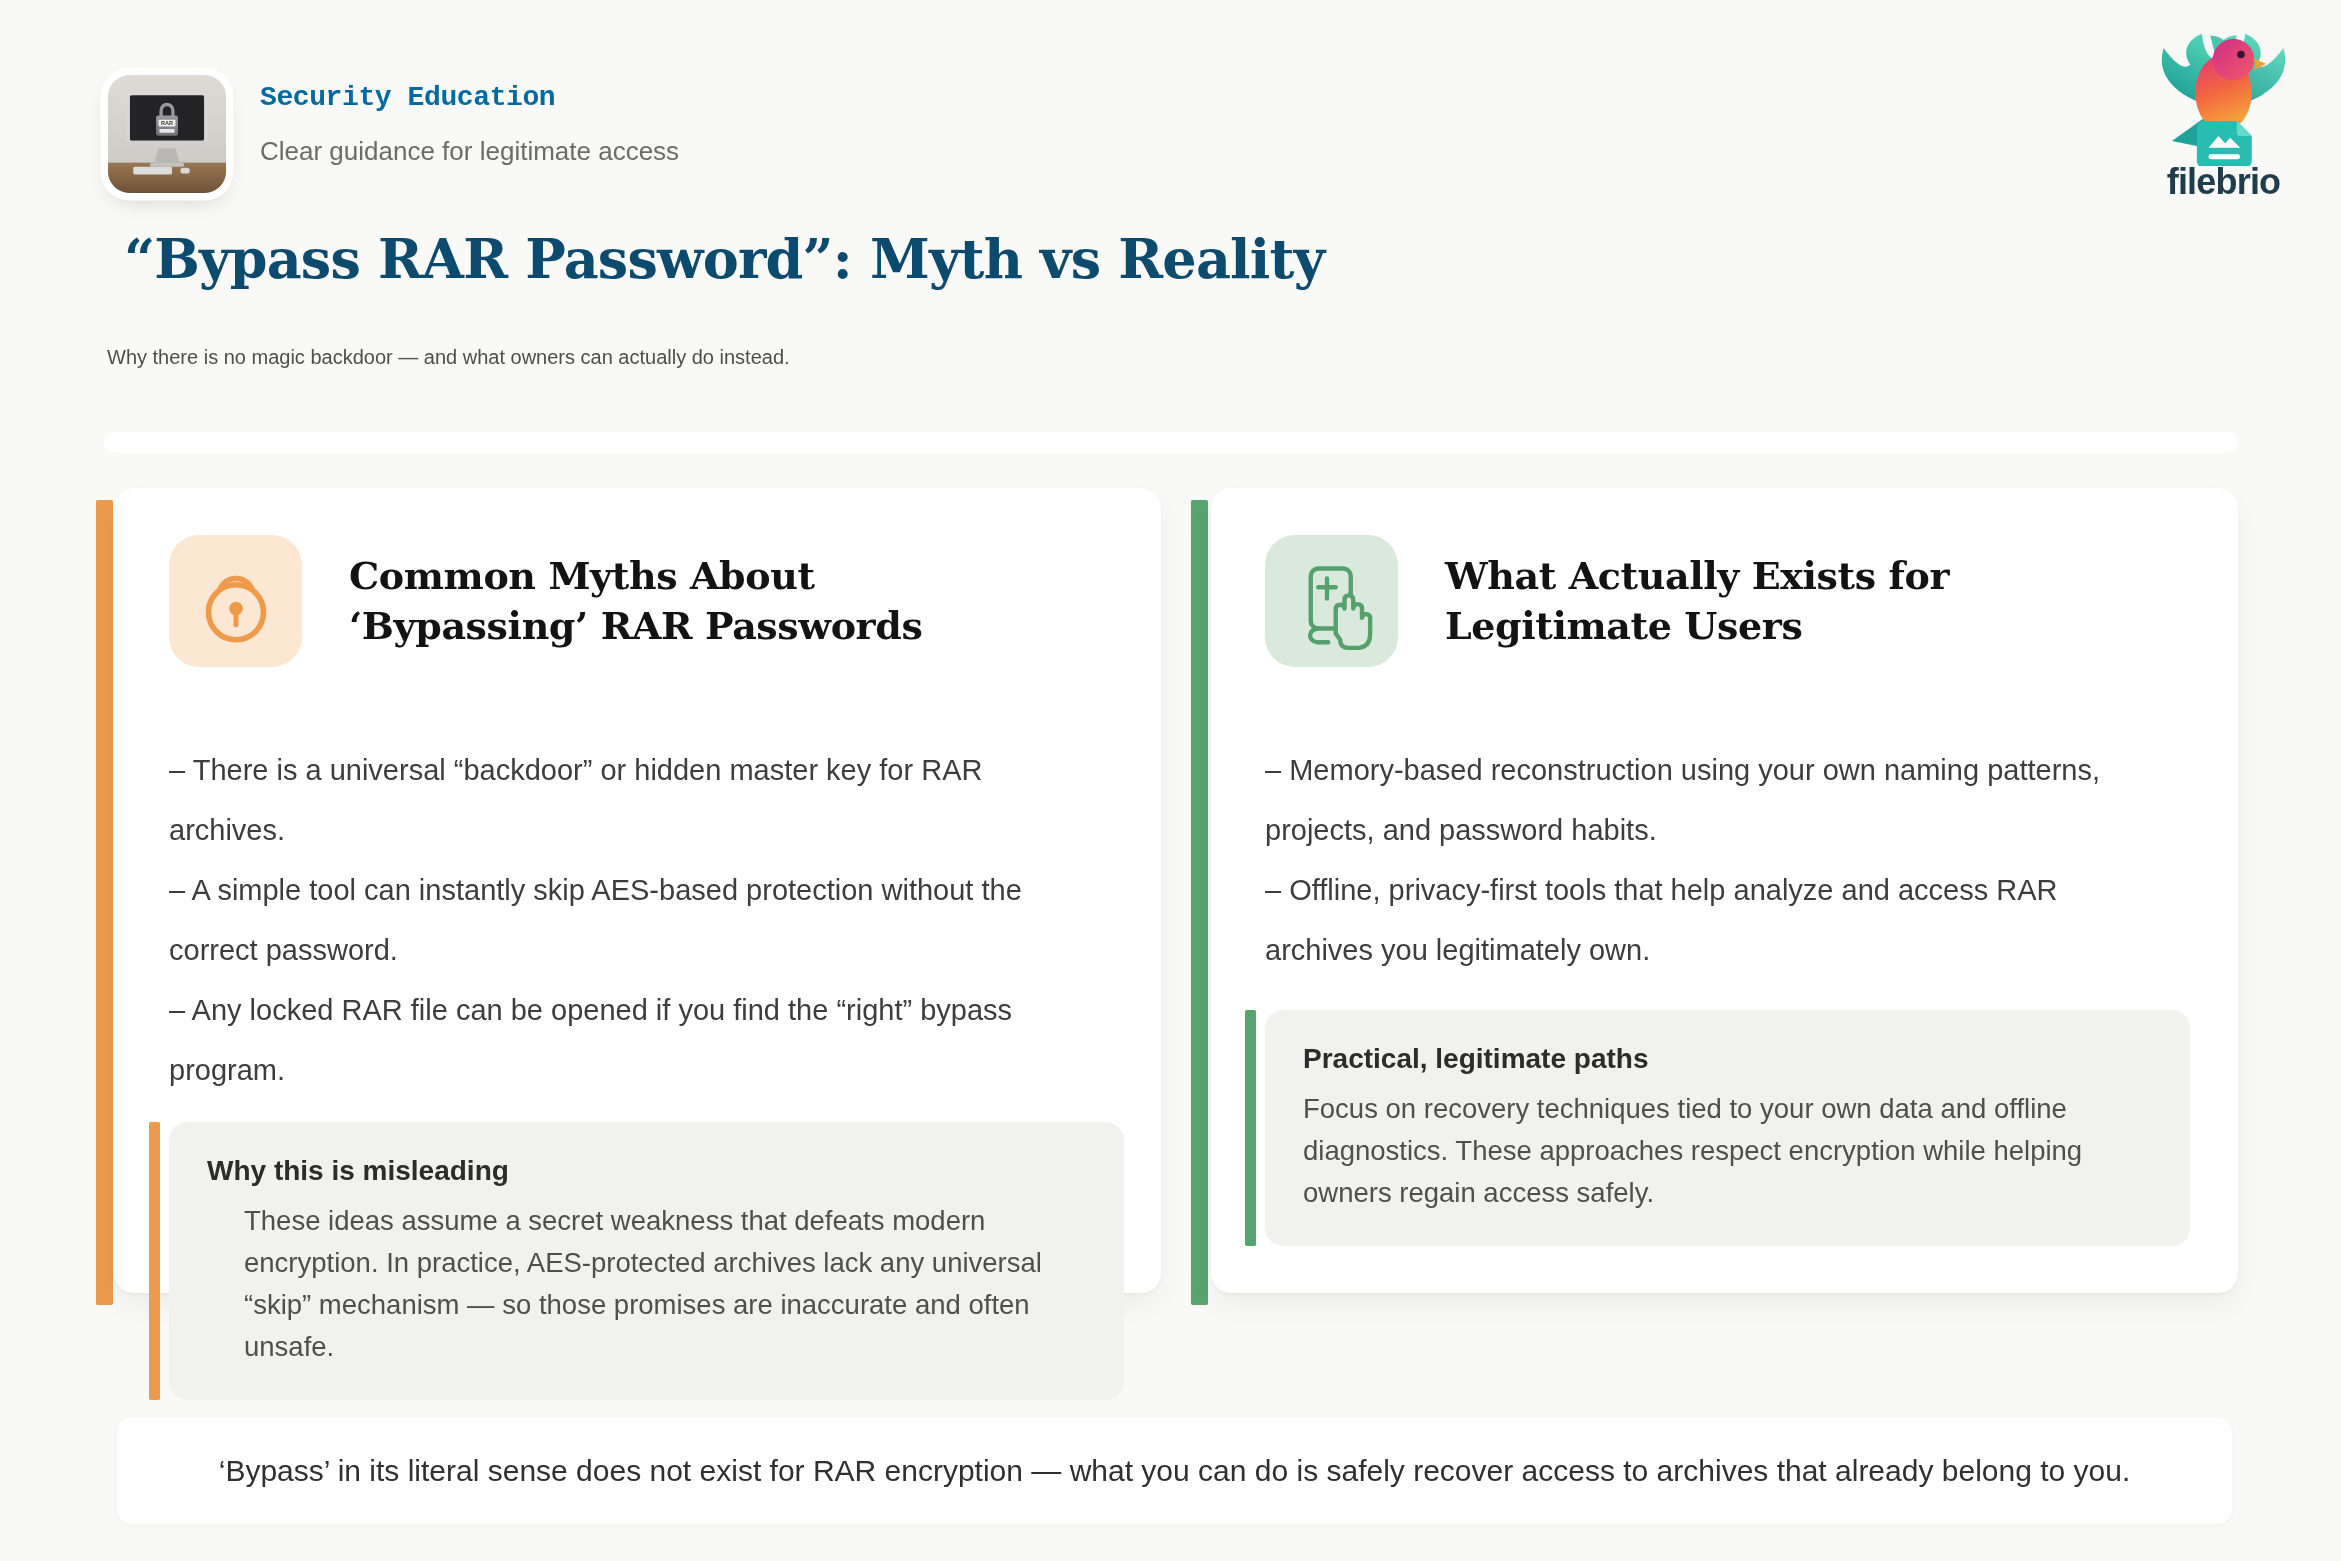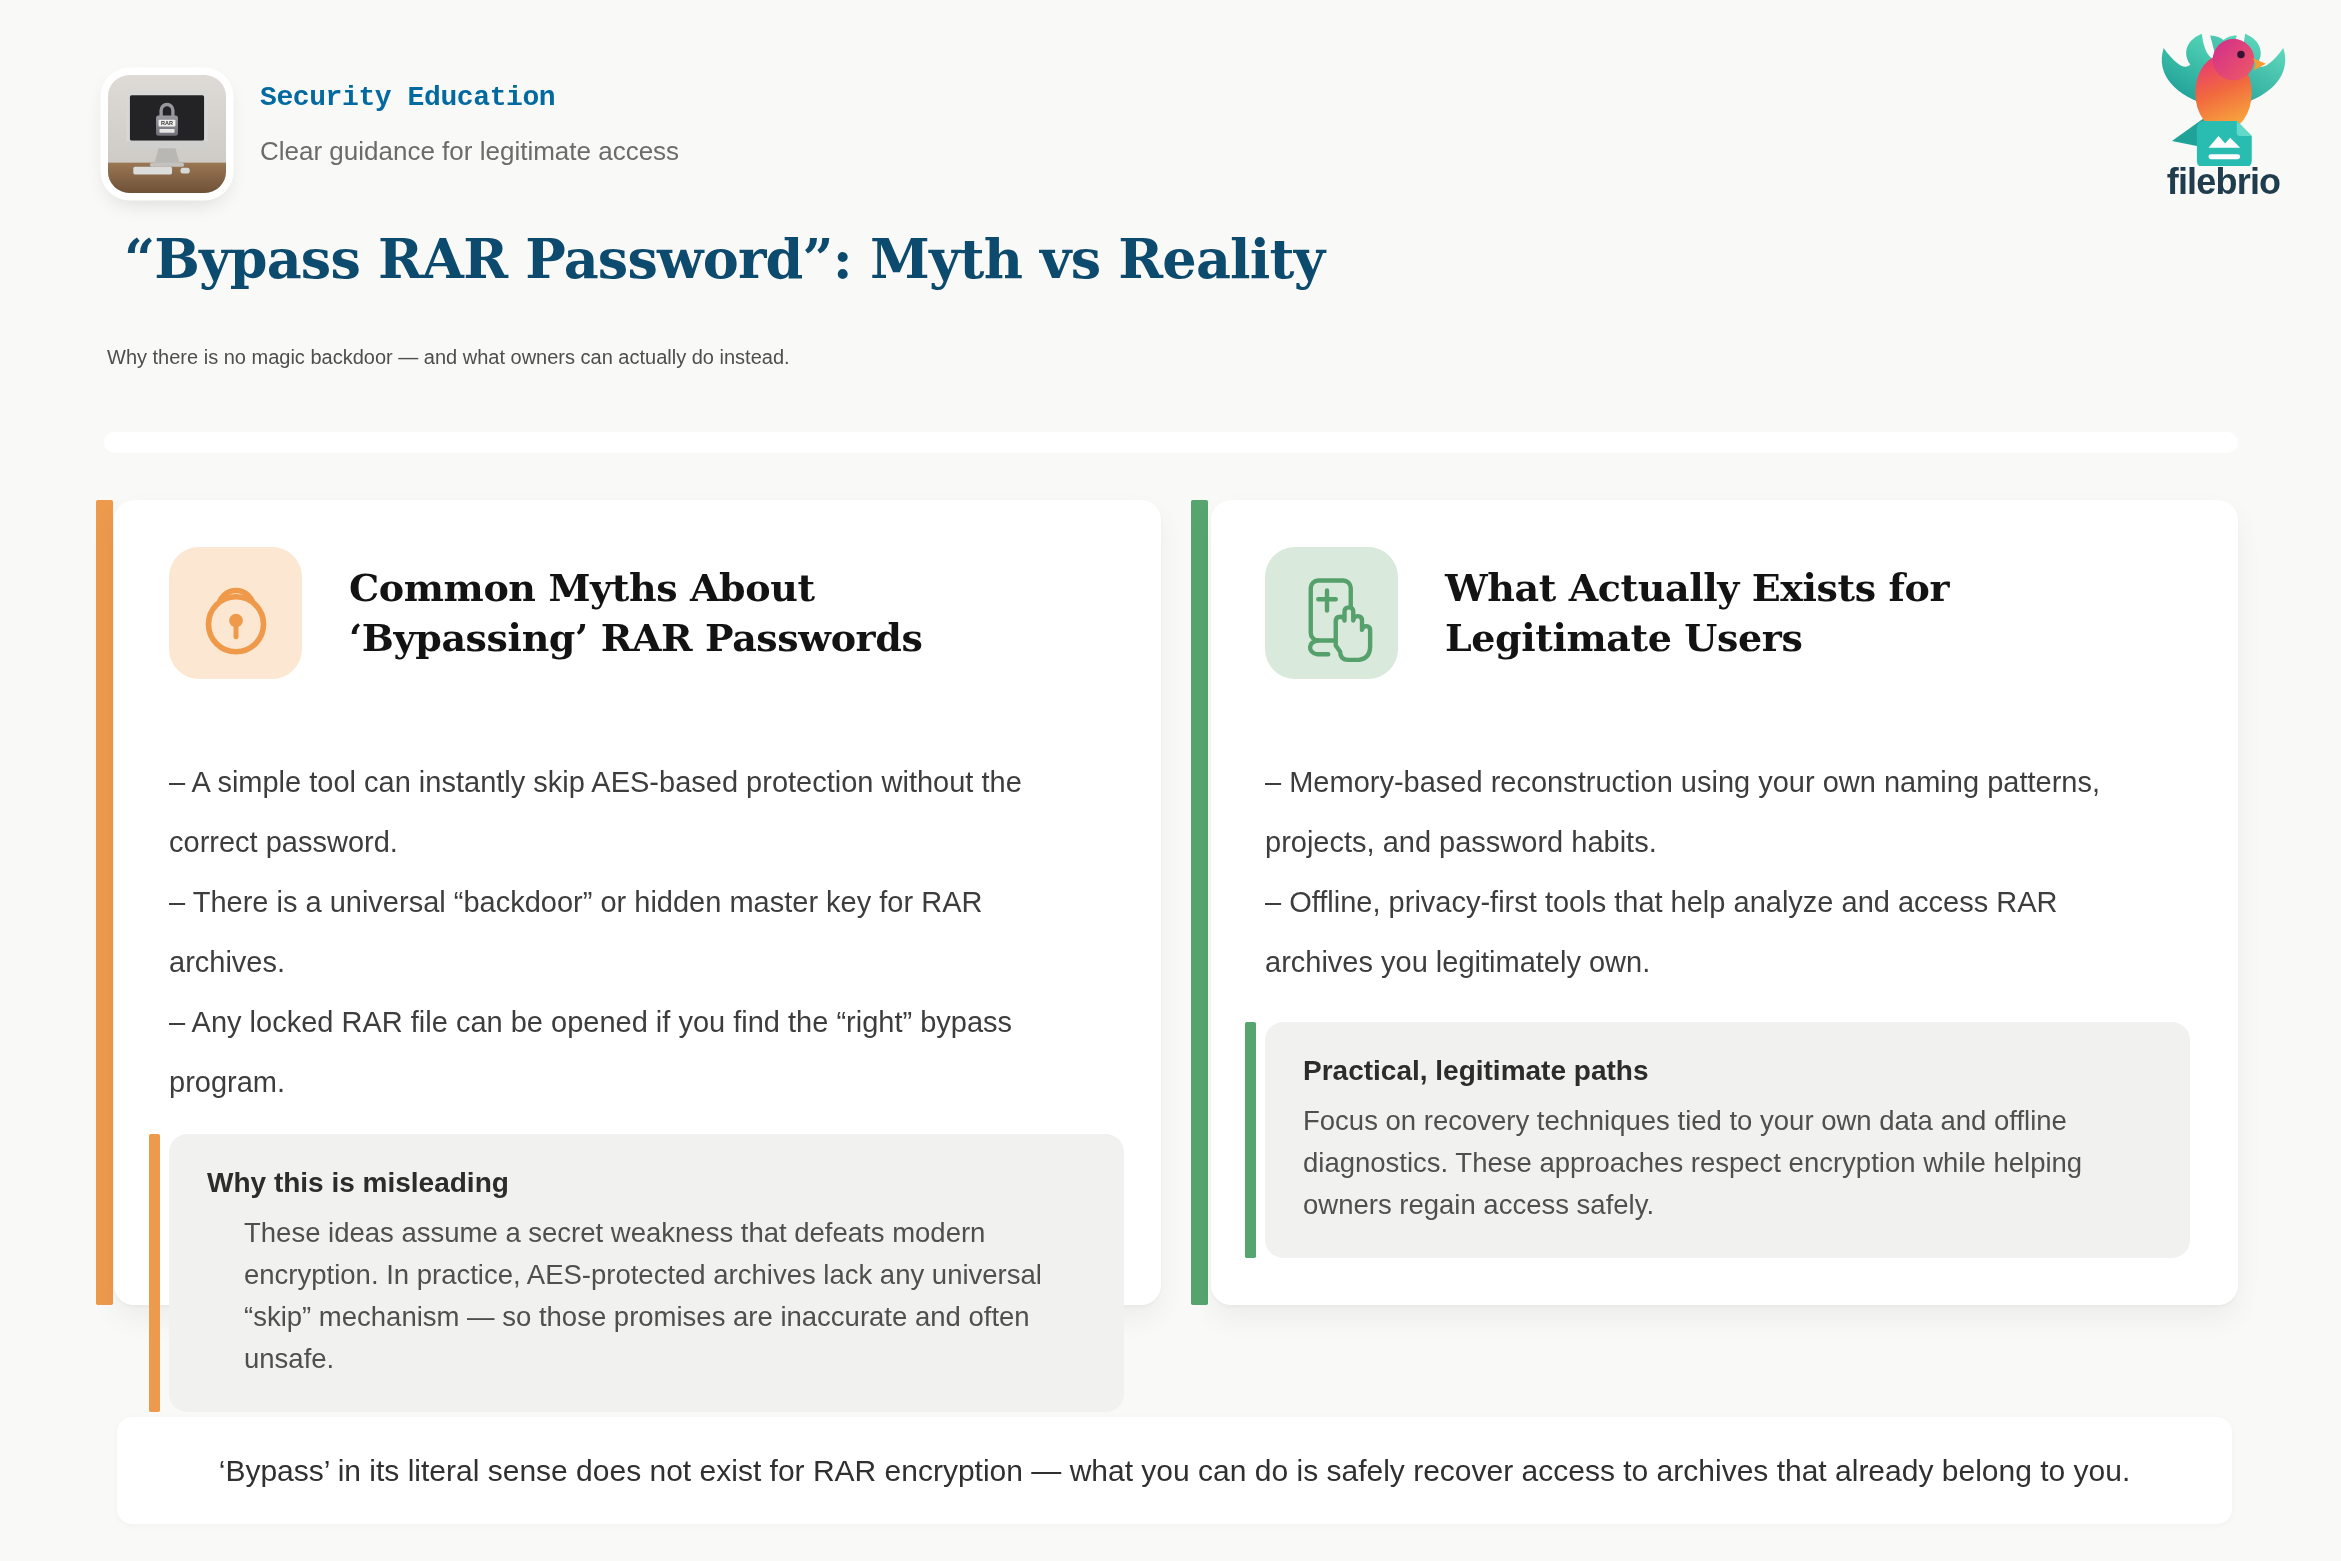--- a/index.html
+++ b/index.html
@@ -30,21 +30,21 @@
   .hero-sub   { position:absolute; left:107px; top:346px; font-size:20px; color:#4e4e4e; }
 
   .divider-strip { position:absolute; left:104px; top:432px; width:2134px; height:21px; background:#ffffff; border-radius:10.8px; }
 
   
   .accent-bar { position:absolute; top:500px; width:16.7px; height:805px; border-radius:1.7px; }
   .accent-bar.orange { left:96px; background:#ee9a4d; }
   .accent-bar.green  { left:1191px; background:#57a56e; }
 
   .card {
-    position:absolute; top:500px; height:805px; background:#ffffff; border-radius:20px;
+    position:absolute; top:488px; height:805px; background:#ffffff; border-radius:20px;
     box-shadow:0 1.7px 3.3px rgba(0,0,0,.03), 0 13.3px 28px rgba(0,0,0,.05);
   }
   .card.left  { left:114px;  width:1047px; padding:47px 37px 0 55px; }
   .card.right { left:1211px; width:1027px; padding:47px 48px 0 54px; }
 
   .card-head { display:flex; align-items:center; gap:47px; }
   .icon-tile { flex:0 0 auto; width:133px; height:132px; border-radius:30px; display:flex; align-items:center; justify-content:center; }
   .icon-tile.orange { background:#fce8d2; }
   .icon-tile.green  { background:#d9e9db; }
   .card-title { font-size:38px; line-height:1.32; color:#131313; letter-spacing:-0.4px; }
@@ -177,22 +177,22 @@
         <svg width="100" height="100" viewBox="0 0 160 160">
           <path d="M52,96 v-24 a28,28 0 0 1 56,0 v24" stroke="#ef9a4a" stroke-width="9" fill="none" stroke-linecap="round"></path>
           <circle cx="80" cy="98" r="44" fill="#fce8d2" stroke="#ef9a4a" stroke-width="9"></circle>
           <circle cx="80" cy="92" r="11" fill="#ef9a4a"></circle>
           <rect x="76" y="96" width="8" height="26" rx="4" fill="#ef9a4a"></rect>
         </svg>
       </div>
       <h2 class="card-title slab">Common Myths About ‘Bypassing’ RAR Passwords</h2>
     </div>
     <div class="bullets">
+      <p>– There is a universal “backdoor” or hidden master key for RAR archives.</p>
       <p>– A simple tool can instantly skip AES-based protection without the correct password.</p>
-      <p>– There is a universal “backdoor” or hidden master key for RAR archives.</p>
       <p>– Any locked RAR file can be opened if you find the “right” bypass program.</p>
     </div>
     <div class="callout orange">
       <div class="callout-head">Why this is misleading</div>
       <div class="callout-body">These ideas assume a secret weakness that defeats modern encryption. In practice, AES-protected archives lack any universal “skip” mechanism — so those promises are inaccurate and often unsafe.</div>
     </div>
   </section>
 
   <div class="accent-bar green"></div>
   <section class="card right">

